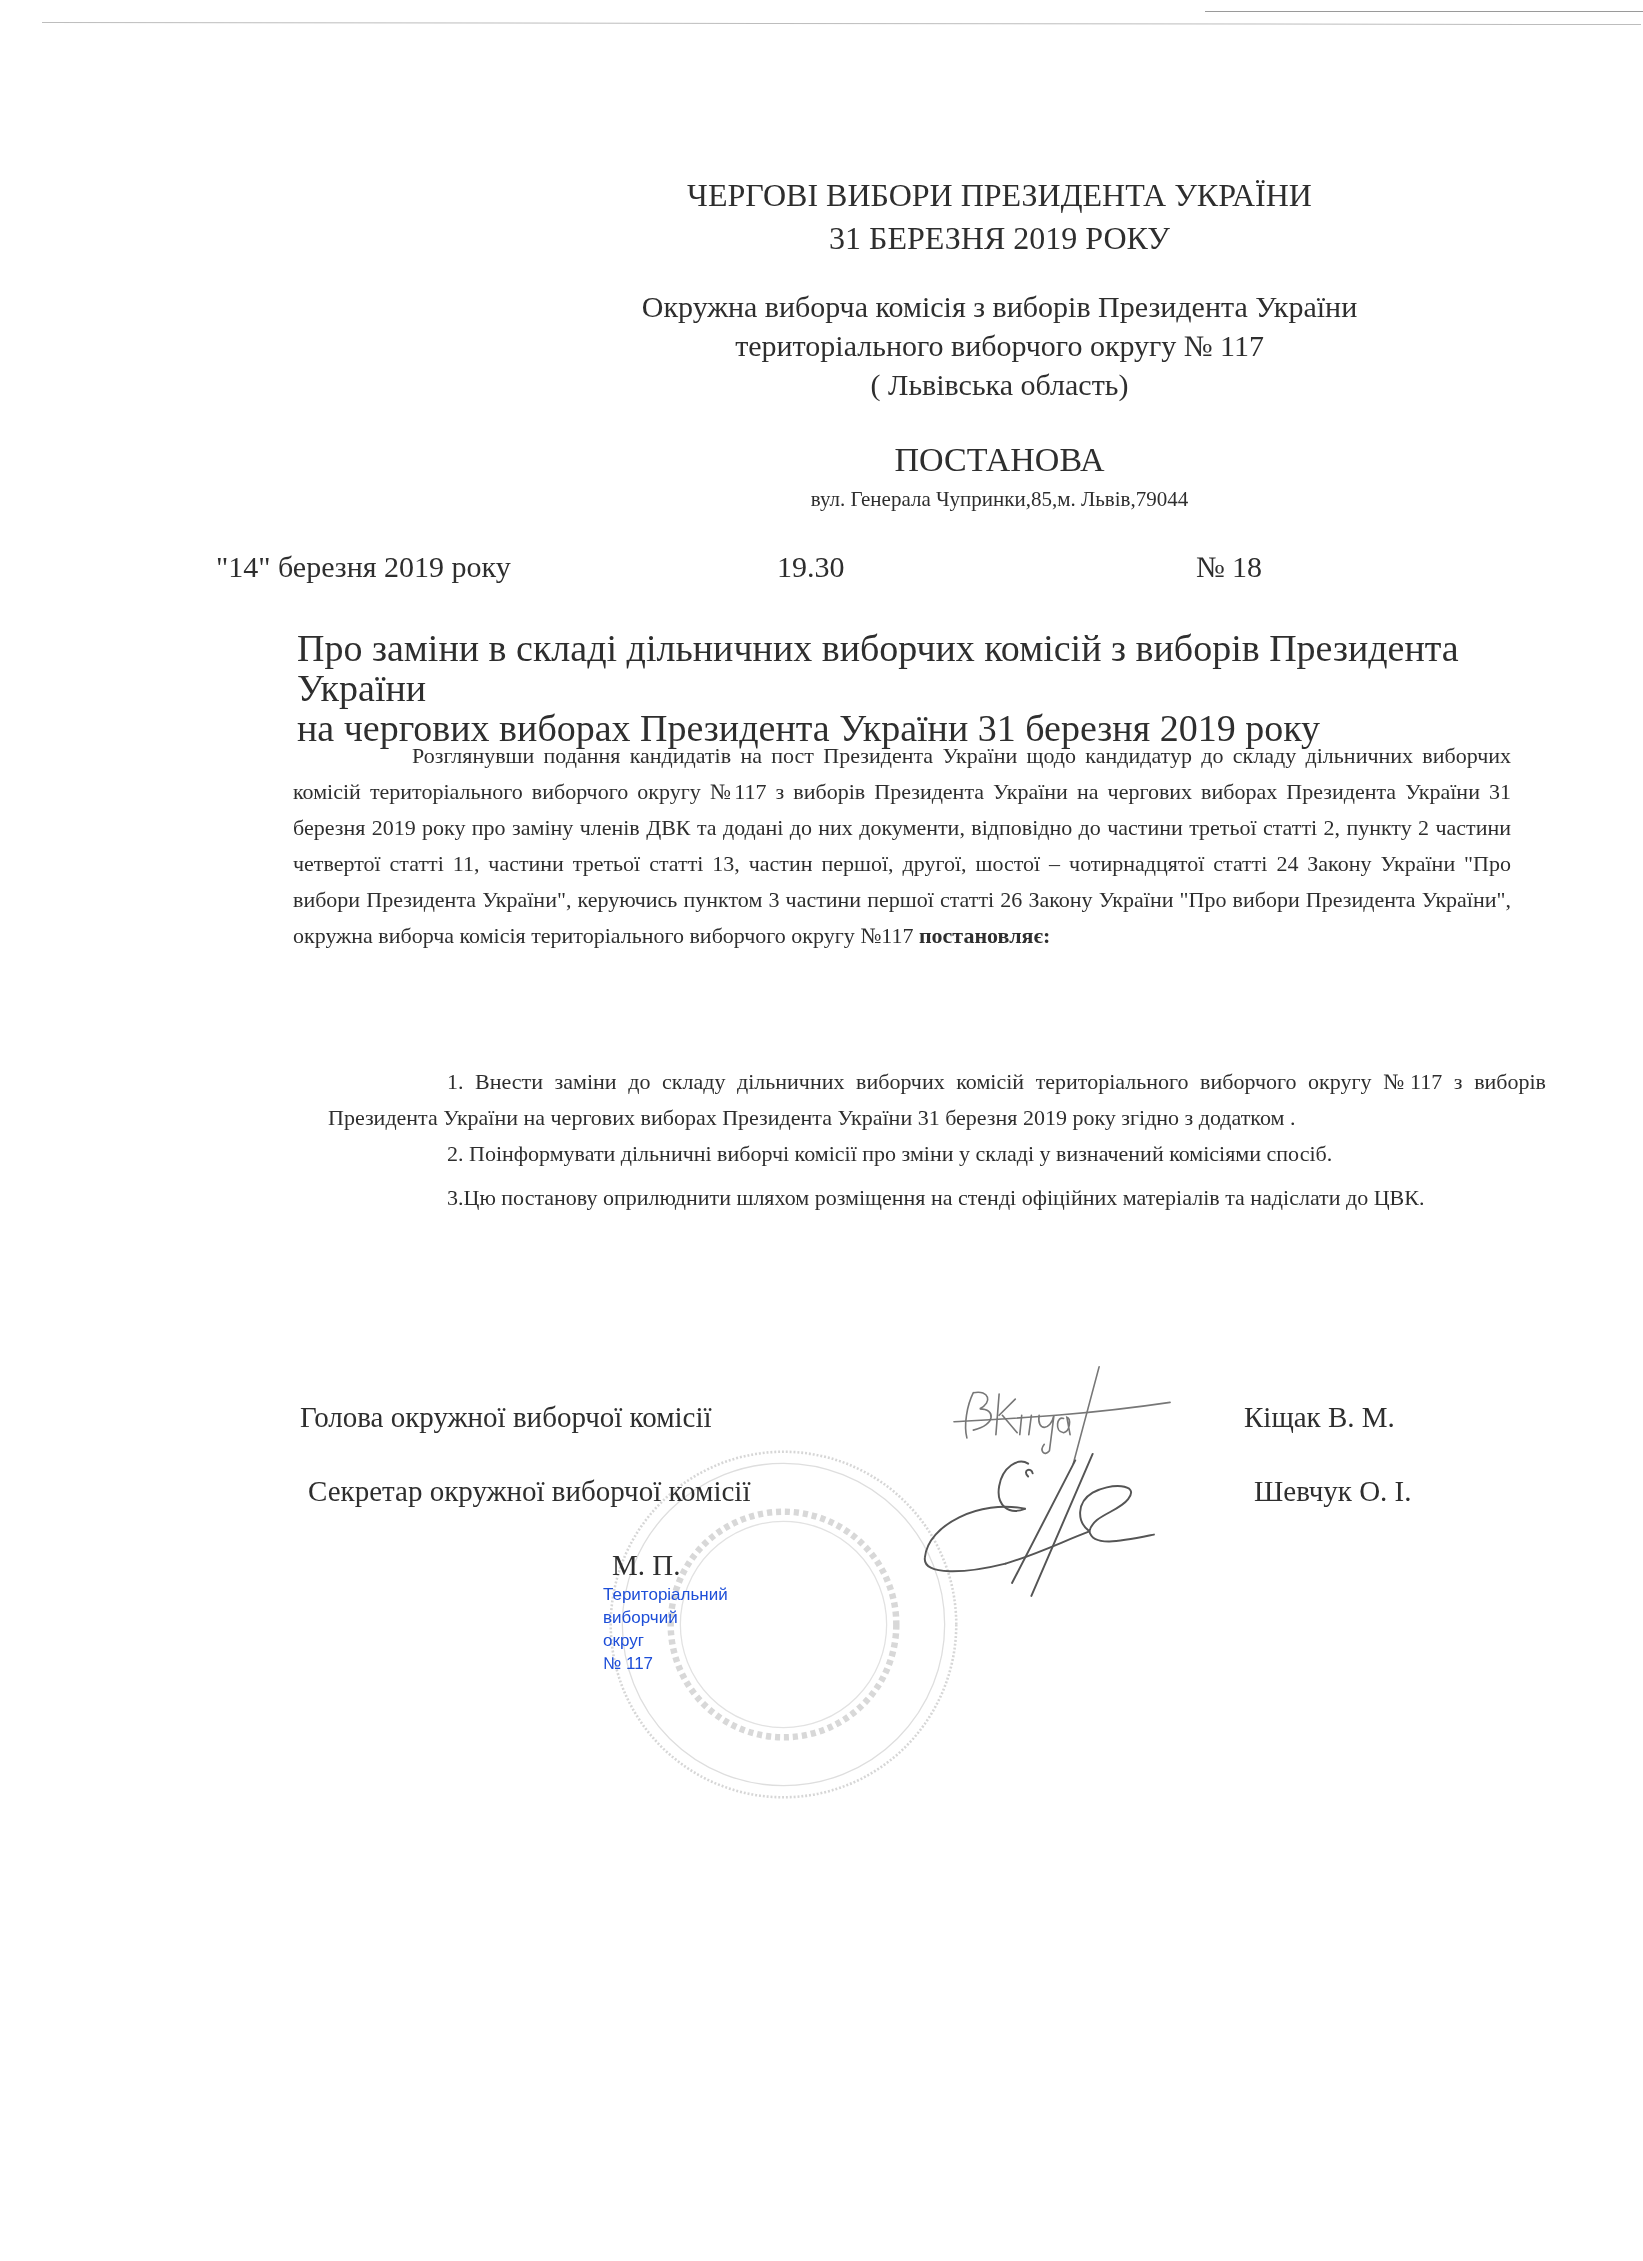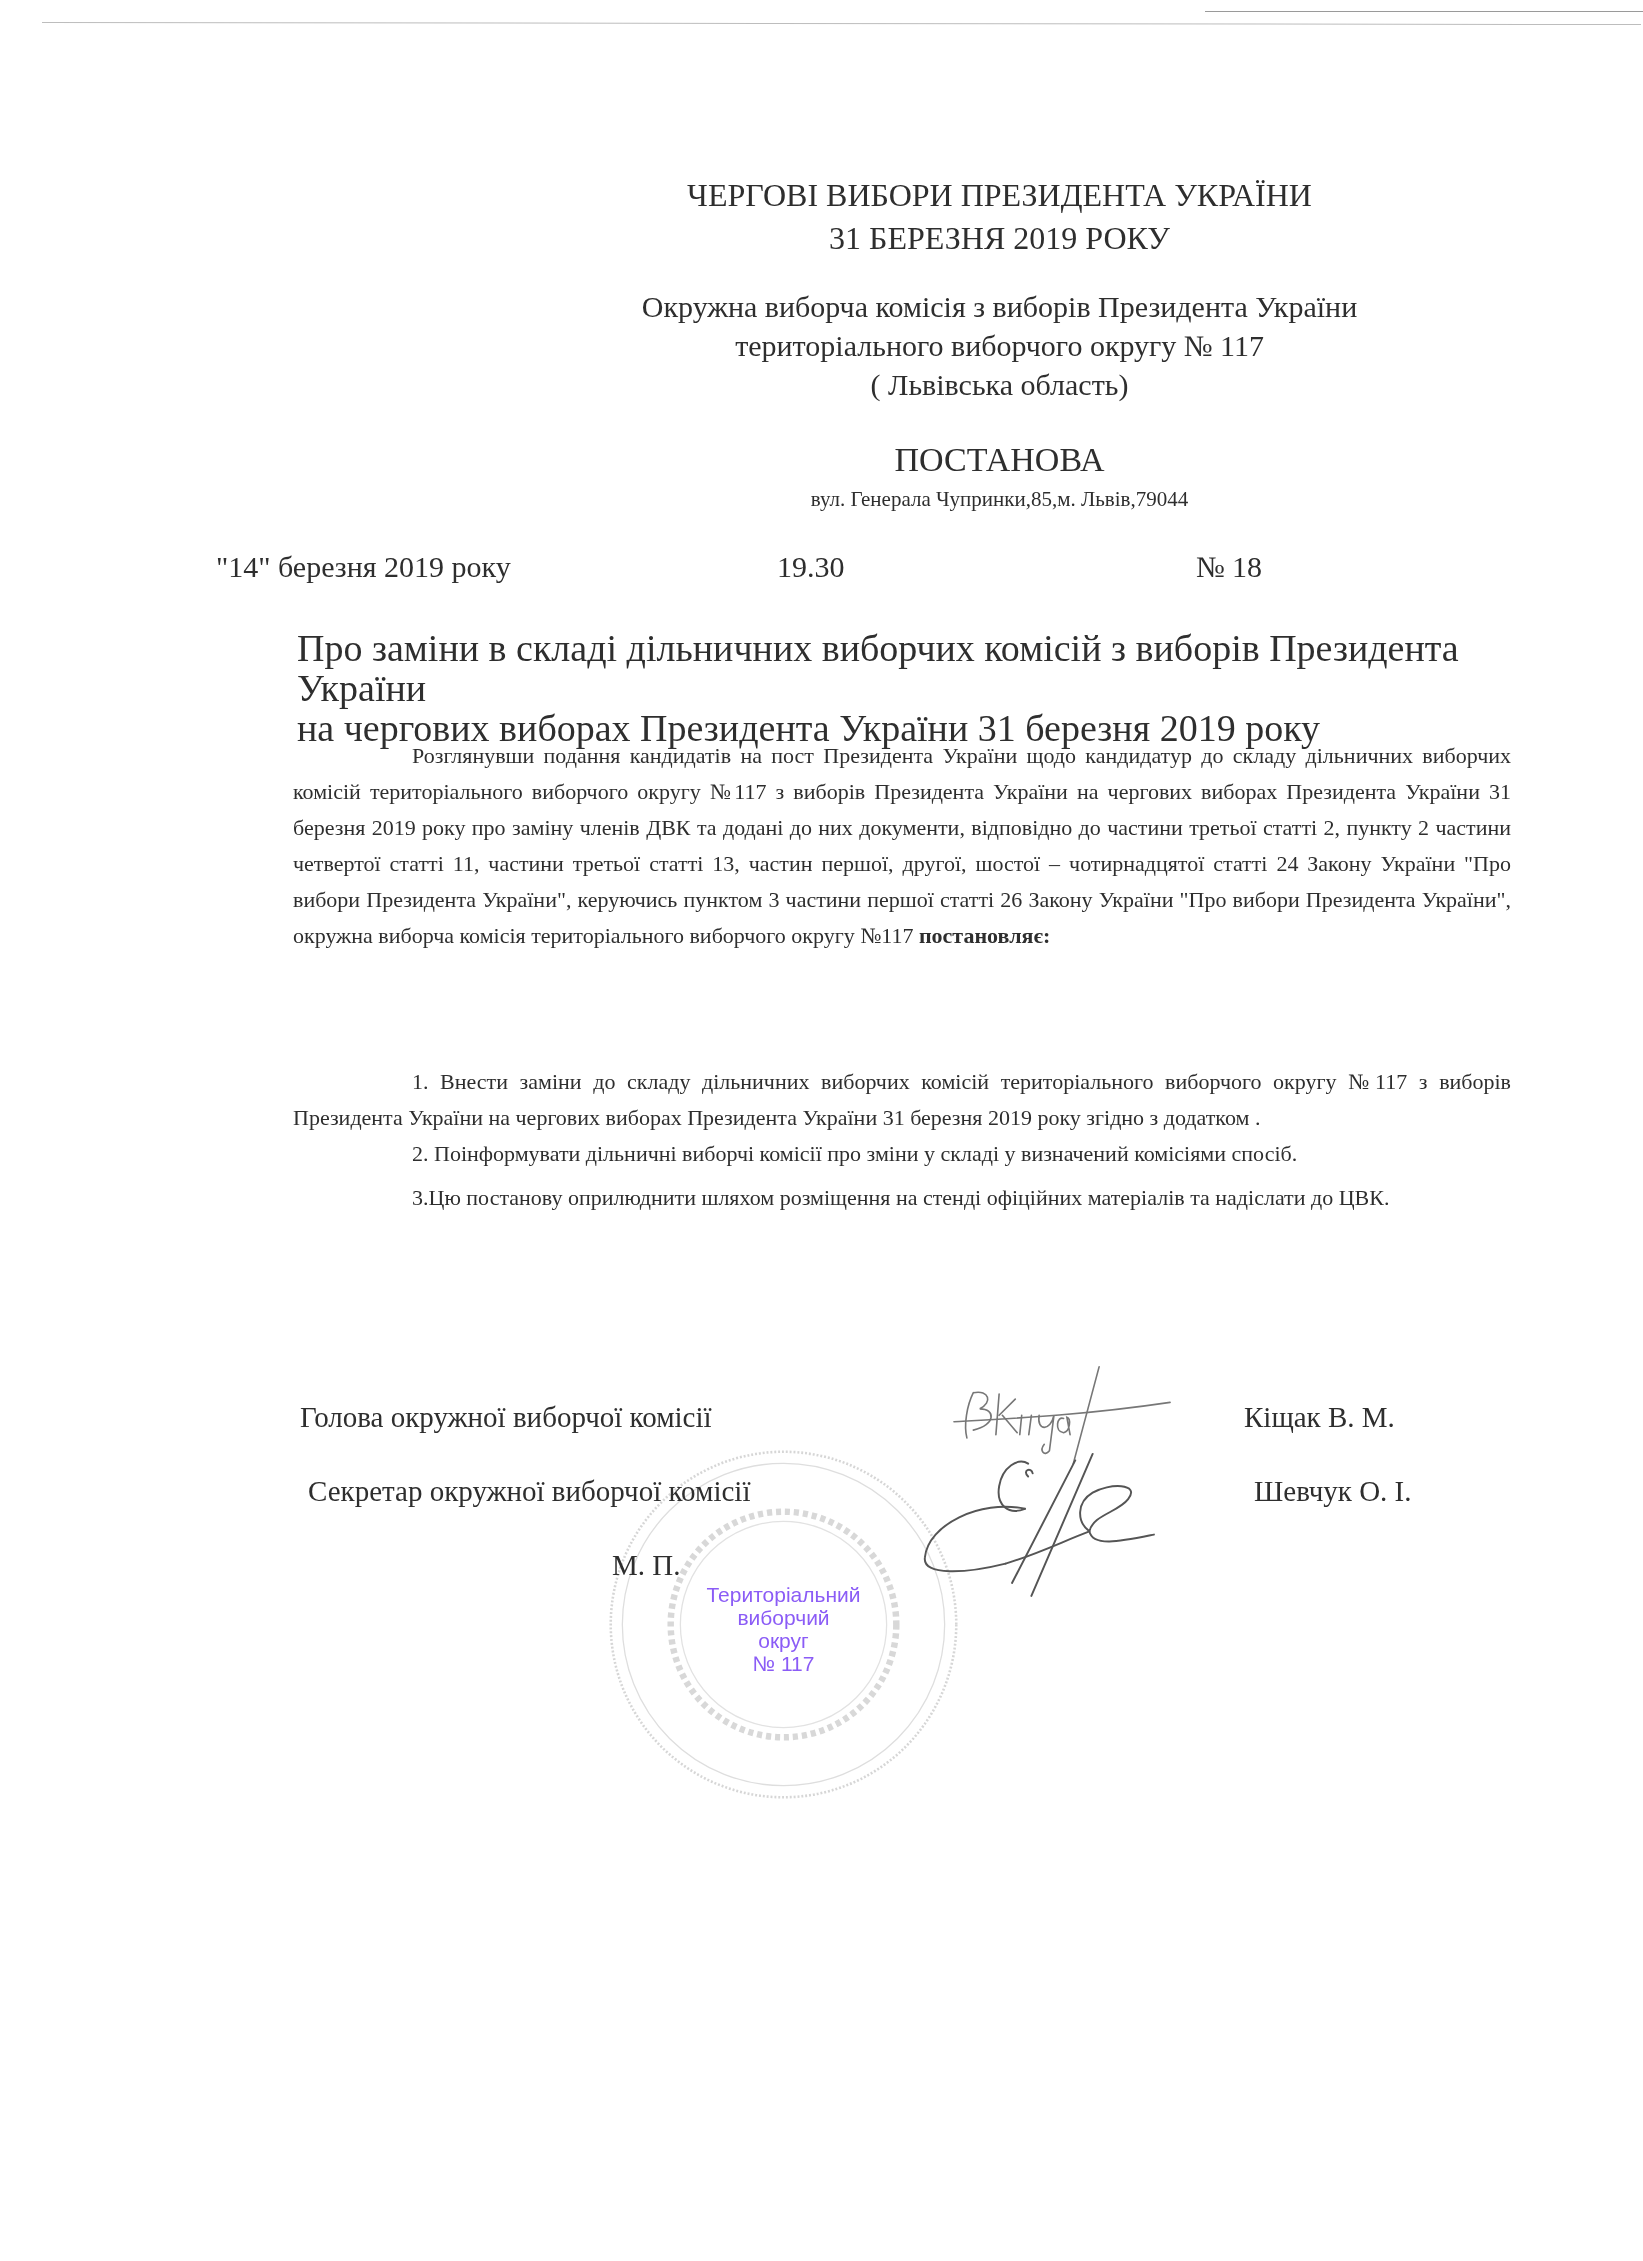--- a/index.html
+++ b/index.html
@@ -15,31 +15,31 @@
   #decree-title { font-size: 34px; line-height: 43px; }
   #decree-address { font-size: 21px; line-height: 37px; }
   .meta { top: 548px; font-size: 30px; line-height: 37px; }
   #meta-date { left: 216px; }
   #meta-time { left: 777px; }
   #meta-number { left: 1196px; }
   #subject { left: 297px; width: 1225px; top: 628px; font-size: 38px; line-height: 40px; text-align: left; }
   .body-text { left: 293px; width: 1218px; font-size: 22px; line-height: 36px; text-align: justify; }
   .para { text-indent: 119px; margin: 0; }
   #preamble { top: 738px; }
-  #items { top: 1064px; }
+  #items { top: 1064px; margin-left: 35px; }
   #item3 { margin-top: 7.7px; }
   .sig-label { font-size: 29px; line-height: 36px; }
   #sig-chair-title { left: 300px; top: 1399px; }
   #sig-chair-name { left: 1244px; top: 1399px; }
   #sig-sec-title { left: 308px; top: 1473px; }
   #sig-sec-name { left: 1254px; top: 1473px; }
   #seal-label { left: 612px; top: 1547px; }
   #stamp { left: 603px; top: 1444px; width: 361px; height: 361px; }
-  #stamp-text { position: absolute; left: 0; width: 361px; top: 139px; text-align: center;
-                font-family: "Liberation Sans", "DejaVu Sans", sans-serif; font-size: 21px; line-height: 23px; color: #8b5cf6; }
+  #stamp-text { position: absolute; left: 0; width: 361px; top: 139px; text-align: left;
+                font-family: "Liberation Sans", "DejaVu Sans", sans-serif; font-size: 17px; line-height: 23px; color: #1d4ed8; }
   #signatures { left: 870px; top: 1354px; width: 355px; height: 258px; }
 </style>
 </head>
 <body>
 
 <div class="scan-line" style="left:42px; top:23px; width:1599px; transform:rotate(0.08deg);"></div>
 <div class="scan-line" style="left:1205px; top:11px; width:438px; background:#9a9a9a;"></div>
 
 <div id="election-title" class="abs center h-bold">
   <div>ЧЕРГОВІ ВИБОРИ ПРЕЗИДЕНТА УКРАЇНИ</div>

